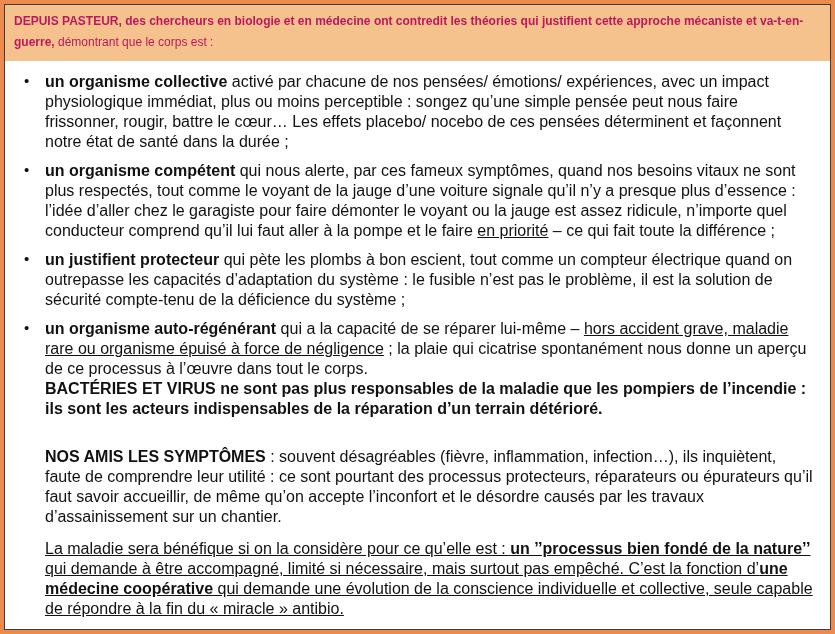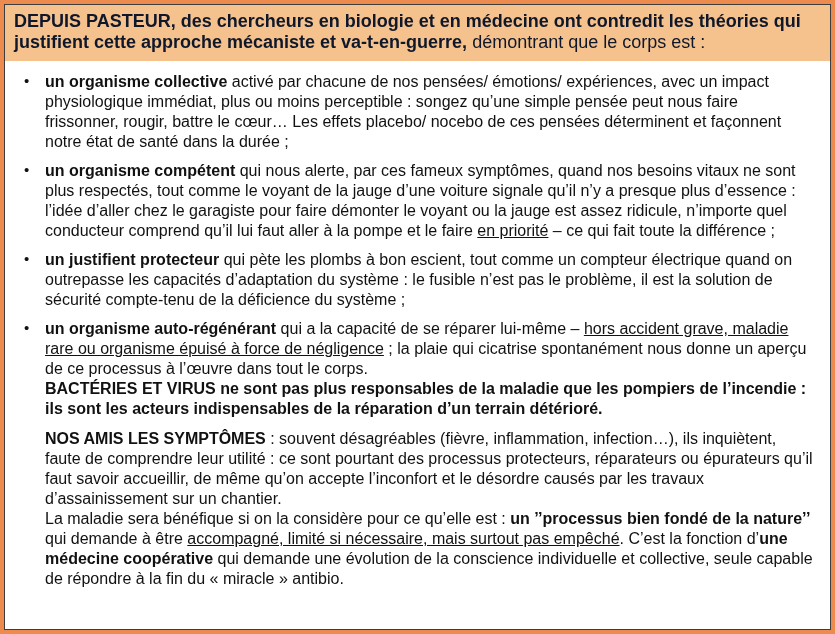--- a/index.html
+++ b/index.html
@@ -9,31 +9,31 @@
     font-family:"Liberation Sans","DejaVu Sans",sans-serif;
   }
   .inner{
     width:100%;height:100%;box-sizing:border-box;
     border:1.5px solid #3d3d3d;background:#ffffff;
     display:flex;flex-direction:column;overflow:hidden;
   }
   .band{
     background:#F5C28E;
     padding:6px 9px 8px 9px;
-    font-size:18px;line-height:21px;color:#0f172a;
+    font-size:12px;line-height:21px;color:#be185d;
   }
   .body{
     flex:1;background:#ffffff;color:#111;
     font-size:16px;line-height:20px;
     padding:2px 16px 0 0;
   }
   .item{position:relative;padding-left:40px;margin-top:9px;}
   .item .bullet{position:absolute;left:19px;top:-1px;font-size:15px;}
-  .para{padding-left:40px;margin-top:10px;}
-  .para.cont{margin-top:0;}
+  .para{padding-left:40px;margin-top:28px;}
+  .para.cont{margin-top:12px;text-decoration:underline;}
   .b{font-weight:bold;}
   .u{text-decoration:underline;}
   p{margin:0;}
 </style>
 </head>
 <body>
 
 <div class="frame">
   <div class="inner">
 

